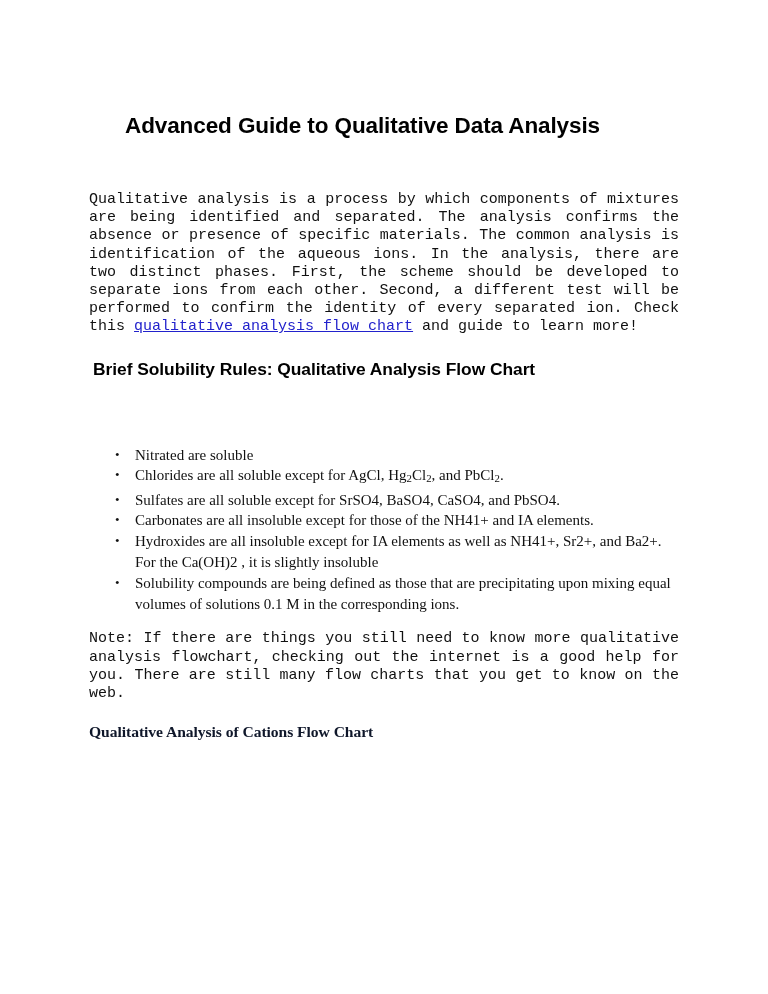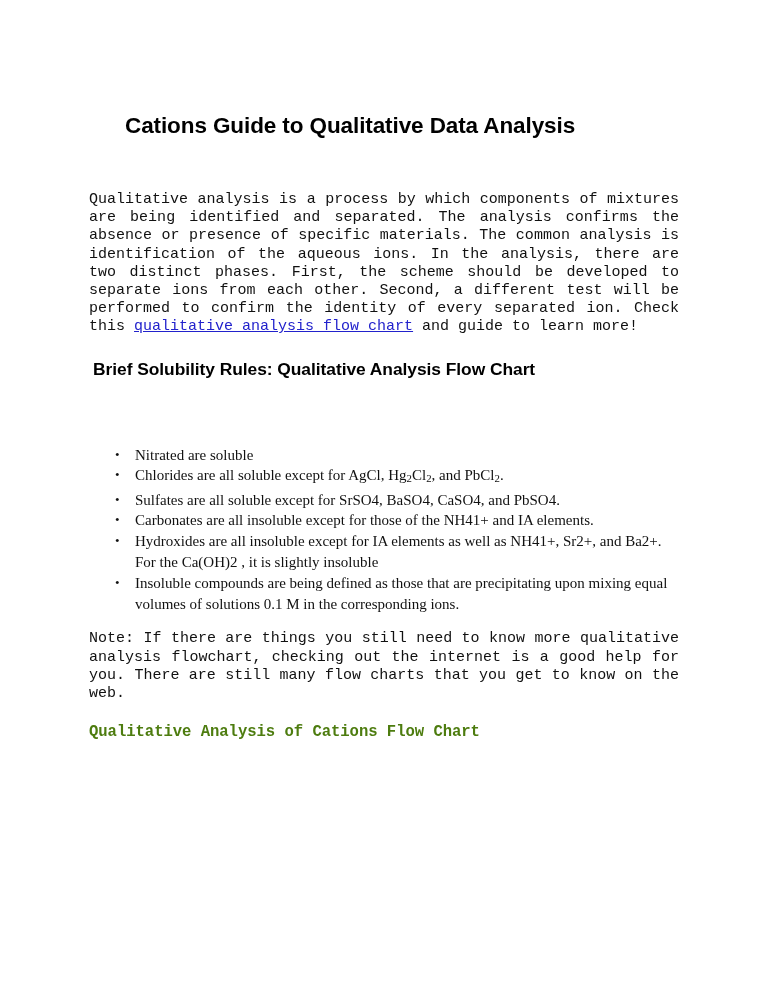--- a/index.html
+++ b/index.html
@@ -61,28 +61,28 @@
     font-size: 17.4px;
     line-height: 22px;
     letter-spacing: -0.05px;
     margin: 4px;
     color: #000000;
     white-space: nowrap;
   }
 
   
   .h2-narrow {
-    font-family: Liberation Mono, monospace;
+    font-family: Liberation Serif, serif;
     font-stretch: condensed;
     font-weight: bold;
     font-size: 15.6px;
     line-height: 20px;
     letter-spacing: -0.05px;
     margin: 0;
-    color: #4d7c0f;
+    color: #0f172a;
     white-space: nowrap;
   }
 
   
   .image-gap { width: 100%; background: transparent; }
 
   
   ul.rules {
     list-style: none;
     margin: 0;
@@ -114,21 +114,21 @@
   }
 
   sub { font-size: 0.72em; vertical-align: -0.22em; }
 </style>
 </head>
 <body>
 
 <div class="page">
   <div class="content">
 
-    <h1 class="doc-title">Cations Guide to Qualitative Data Analysis</h1>
+    <h1 class="doc-title">Advanced Guide to Qualitative Data Analysis</h1>
 
     <div style="height:51px"></div>
 
     <p class="body"><span>Qualitative analysis is a process by which components of mixtures are being identified and separated. The analysis confirms the absence or presence of specific materials. The common analysis is identification of the aqueous ions. In the analysis, there are two distinct phases. First, the scheme should be developed to separate ions from each other. Second, a different test will be performed to confirm the identity of every separated ion. Check this </span><a href="#" class="inline-link">qualitative analysis flow chart</a><span> and guide to learn more!</span></p>
 
     <div style="height:17px"></div>
 
     <h2 class="h2-wide">Brief Solubility Rules: Qualitative Analysis Flow Chart</h2>
 
     <div class="image-gap" style="height:61px"></div>
@@ -149,21 +149,21 @@
       <li>
         <span class="dot">•</span>
         <span class="txt">Carbonates are all insoluble except for  those of the NH41+ and IA elements.</span>
       </li>
       <li>
         <span class="dot">•</span>
         <span class="txt">Hydroxides are all insoluble except for IA elements as well as NH41+, Sr2+, and Ba2+. For the Ca(OH)2 , it is slightly insoluble</span>
       </li>
       <li>
         <span class="dot">•</span>
-        <span class="txt">Insoluble compounds are being defined as those that are precipitating upon mixing equal volumes of solutions 0.1 M in the corresponding ions.</span>
+        <span class="txt">Solubility compounds are being defined as those that are precipitating upon mixing equal volumes of solutions 0.1 M in the corresponding ions.</span>
       </li>
     </ul>
 
     <div style="height:16px"></div>
 
     <p class="body">Note: If there are things you still need to know more qualitative analysis flowchart, checking out the internet is a good help for you. There are still many flow charts that you get to know on the web.</p>
 
     <div style="height:19px"></div>
 
     <h2 class="h2-narrow">Qualitative Analysis of Cations Flow Chart</h2>

